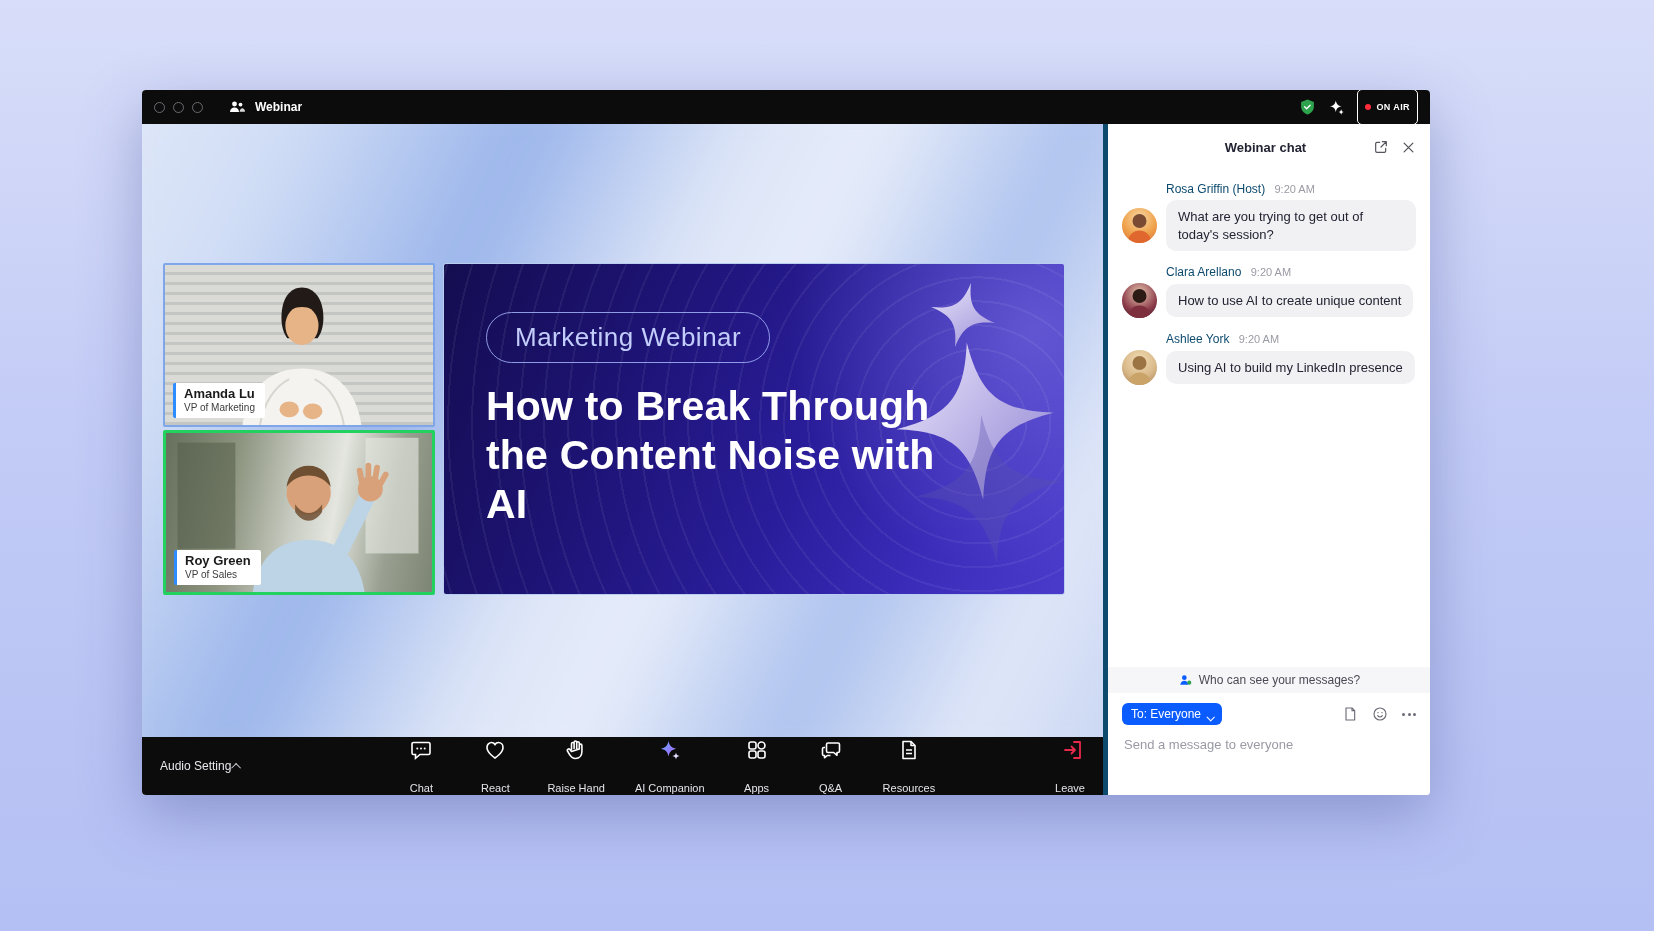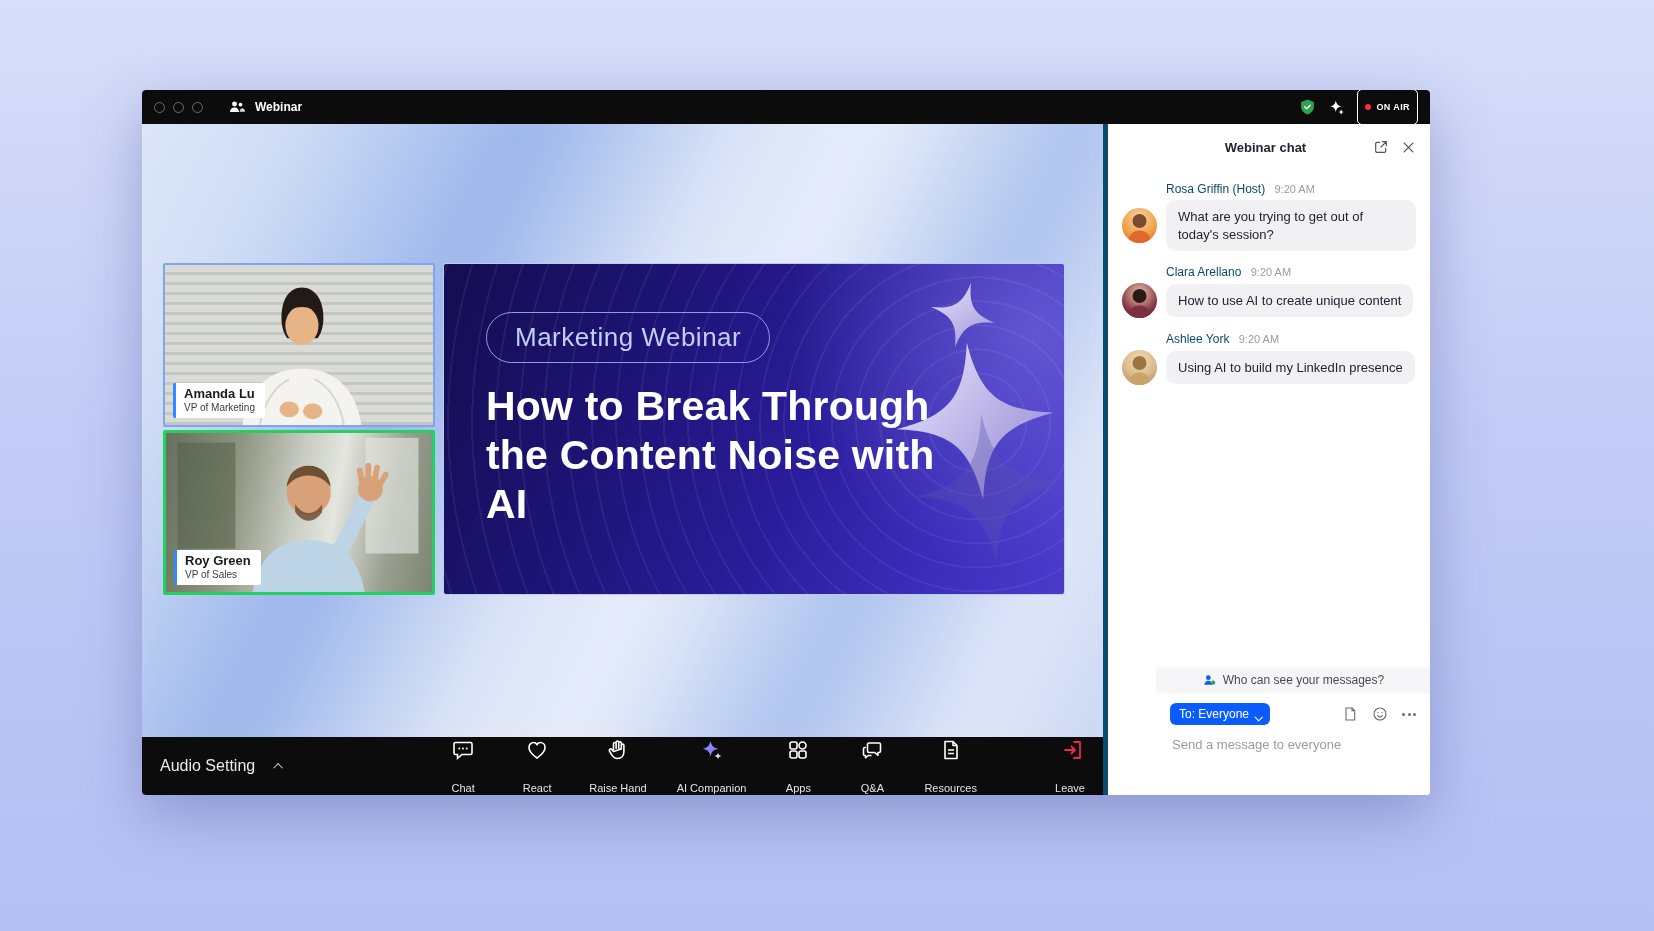--- a/index.html
+++ b/index.html
@@ -66,21 +66,21 @@
   .slide-title{
     position:absolute; left:42px; top:118px; width:450px;
     color:#fff; font-size:41px; font-weight:700; line-height:1.2; letter-spacing:.2px;
   }
   .sparkle{ position:absolute; }
   .sparkle-sm{ left:486px; top:18px; width:66px; height:66px; transform:rotate(14deg); }
   .sparkle-lg{ left:452px; top:78px; width:158px; height:158px; transform:rotate(-6deg); }
   .sparkle-echo{ left:470px; top:150px; width:150px; height:150px; transform:rotate(-6deg); opacity:.35; }
   
   .toolbar{ flex:0 0 58px; background:#0c0c0d; display:flex; align-items:center; padding:0 18px; }
-  .audio-setting{ display:flex; align-items:center; gap:21px; color:#e9e9ee; font-size:16px; cursor:pointer; }
+  .audio-setting{ display:flex; align-items:center; gap:3px; color:#e9e9ee; font-size:12px; cursor:pointer; }
   .chev-up{ width:7px; height:7px; border-left:1.5px solid #cfcfd6; border-top:1.5px solid #cfcfd6;
     transform:rotate(45deg) translateY(2px); }
   .tool-group{ display:flex; gap:30px; margin-left:158px; }
   .tool-btn{ display:flex; flex-direction:column; align-items:center; gap:20px; color:#e4e4ea;
     font-size:11px; cursor:pointer; min-width:44px; }
   .tool-btn svg{ display:block; }
   .leave-btn{ margin-left:auto;align-items:flex-end; }
   
   .chat{ width:327px; background:#fff; display:flex; flex-direction:column; border-left:5px solid #0c4a6e; }
   .chat-header{ flex:0 0 46px; display:flex; align-items:center; padding:0 14px; position:relative; }
@@ -94,21 +94,21 @@
   .msg-row{ display:flex; align-items:center; gap:9px; }
   .avatar{ width:35px; height:35px; border-radius:50%; flex:0 0 35px; overflow:hidden; position:relative; }
   .avatar svg{ position:absolute; inset:0; }
   .av0{ background:radial-gradient(circle at 50% 30%,#f6d9a8 0%,#f0a24b 55%,#d96c2f 100%); }
   .av1{ background:radial-gradient(circle at 50% 30%,#e8c9b0 0%,#8c3b4a 60%,#3a1b24 100%); }
   .av2{ background:radial-gradient(circle at 50% 30%,#e6d6c4 0%,#a79584 60%,#6f5f52 100%); }
   .av3{ background:radial-gradient(circle at 50% 30%,#f2ddb5 0%,#d9b98a 55%,#a87f4f 100%); }
   .bubble{ background:#f1f1f3; border-radius:10px; padding:8px 12px; font-size:13px; color:#232333;
     line-height:1.35; max-width:252px; }
   
-  .chat-footer{ flex:0 0 128px; display:flex; flex-direction:column;padding-left:48px; }
+  .chat-footer{ flex:0 0 128px; display:flex; flex-direction:column; }
   .visibility-strip{ background:#f6f6f8; height:26px; display:flex; align-items:center; justify-content:center;
     gap:6px; font-size:12px; color:#4a4a55; }
   .compose-row{ display:flex; align-items:center; padding:10px 14px 4px; }
   .to-pill{ background:#0b5cff; color:#fff; font-size:12px; border:none; border-radius:6px;
     padding:4px 9px; display:flex; align-items:flex-end; gap:6px; cursor:pointer; }
   .chev-dn{ width:6px; height:6px; border-right:1.5px solid #fff; border-bottom:1.5px solid #fff;
     transform:rotate(45deg) translateY(-1px); }
   .compose-icons{ margin-left:auto; display:flex; align-items:center; gap:14px; color:#6b6b76; }
   .dots{ display:flex; gap:2.5px; }
   .dots i{ width:3px; height:3px; border-radius:50%; background:#6b6b76; display:block; }

